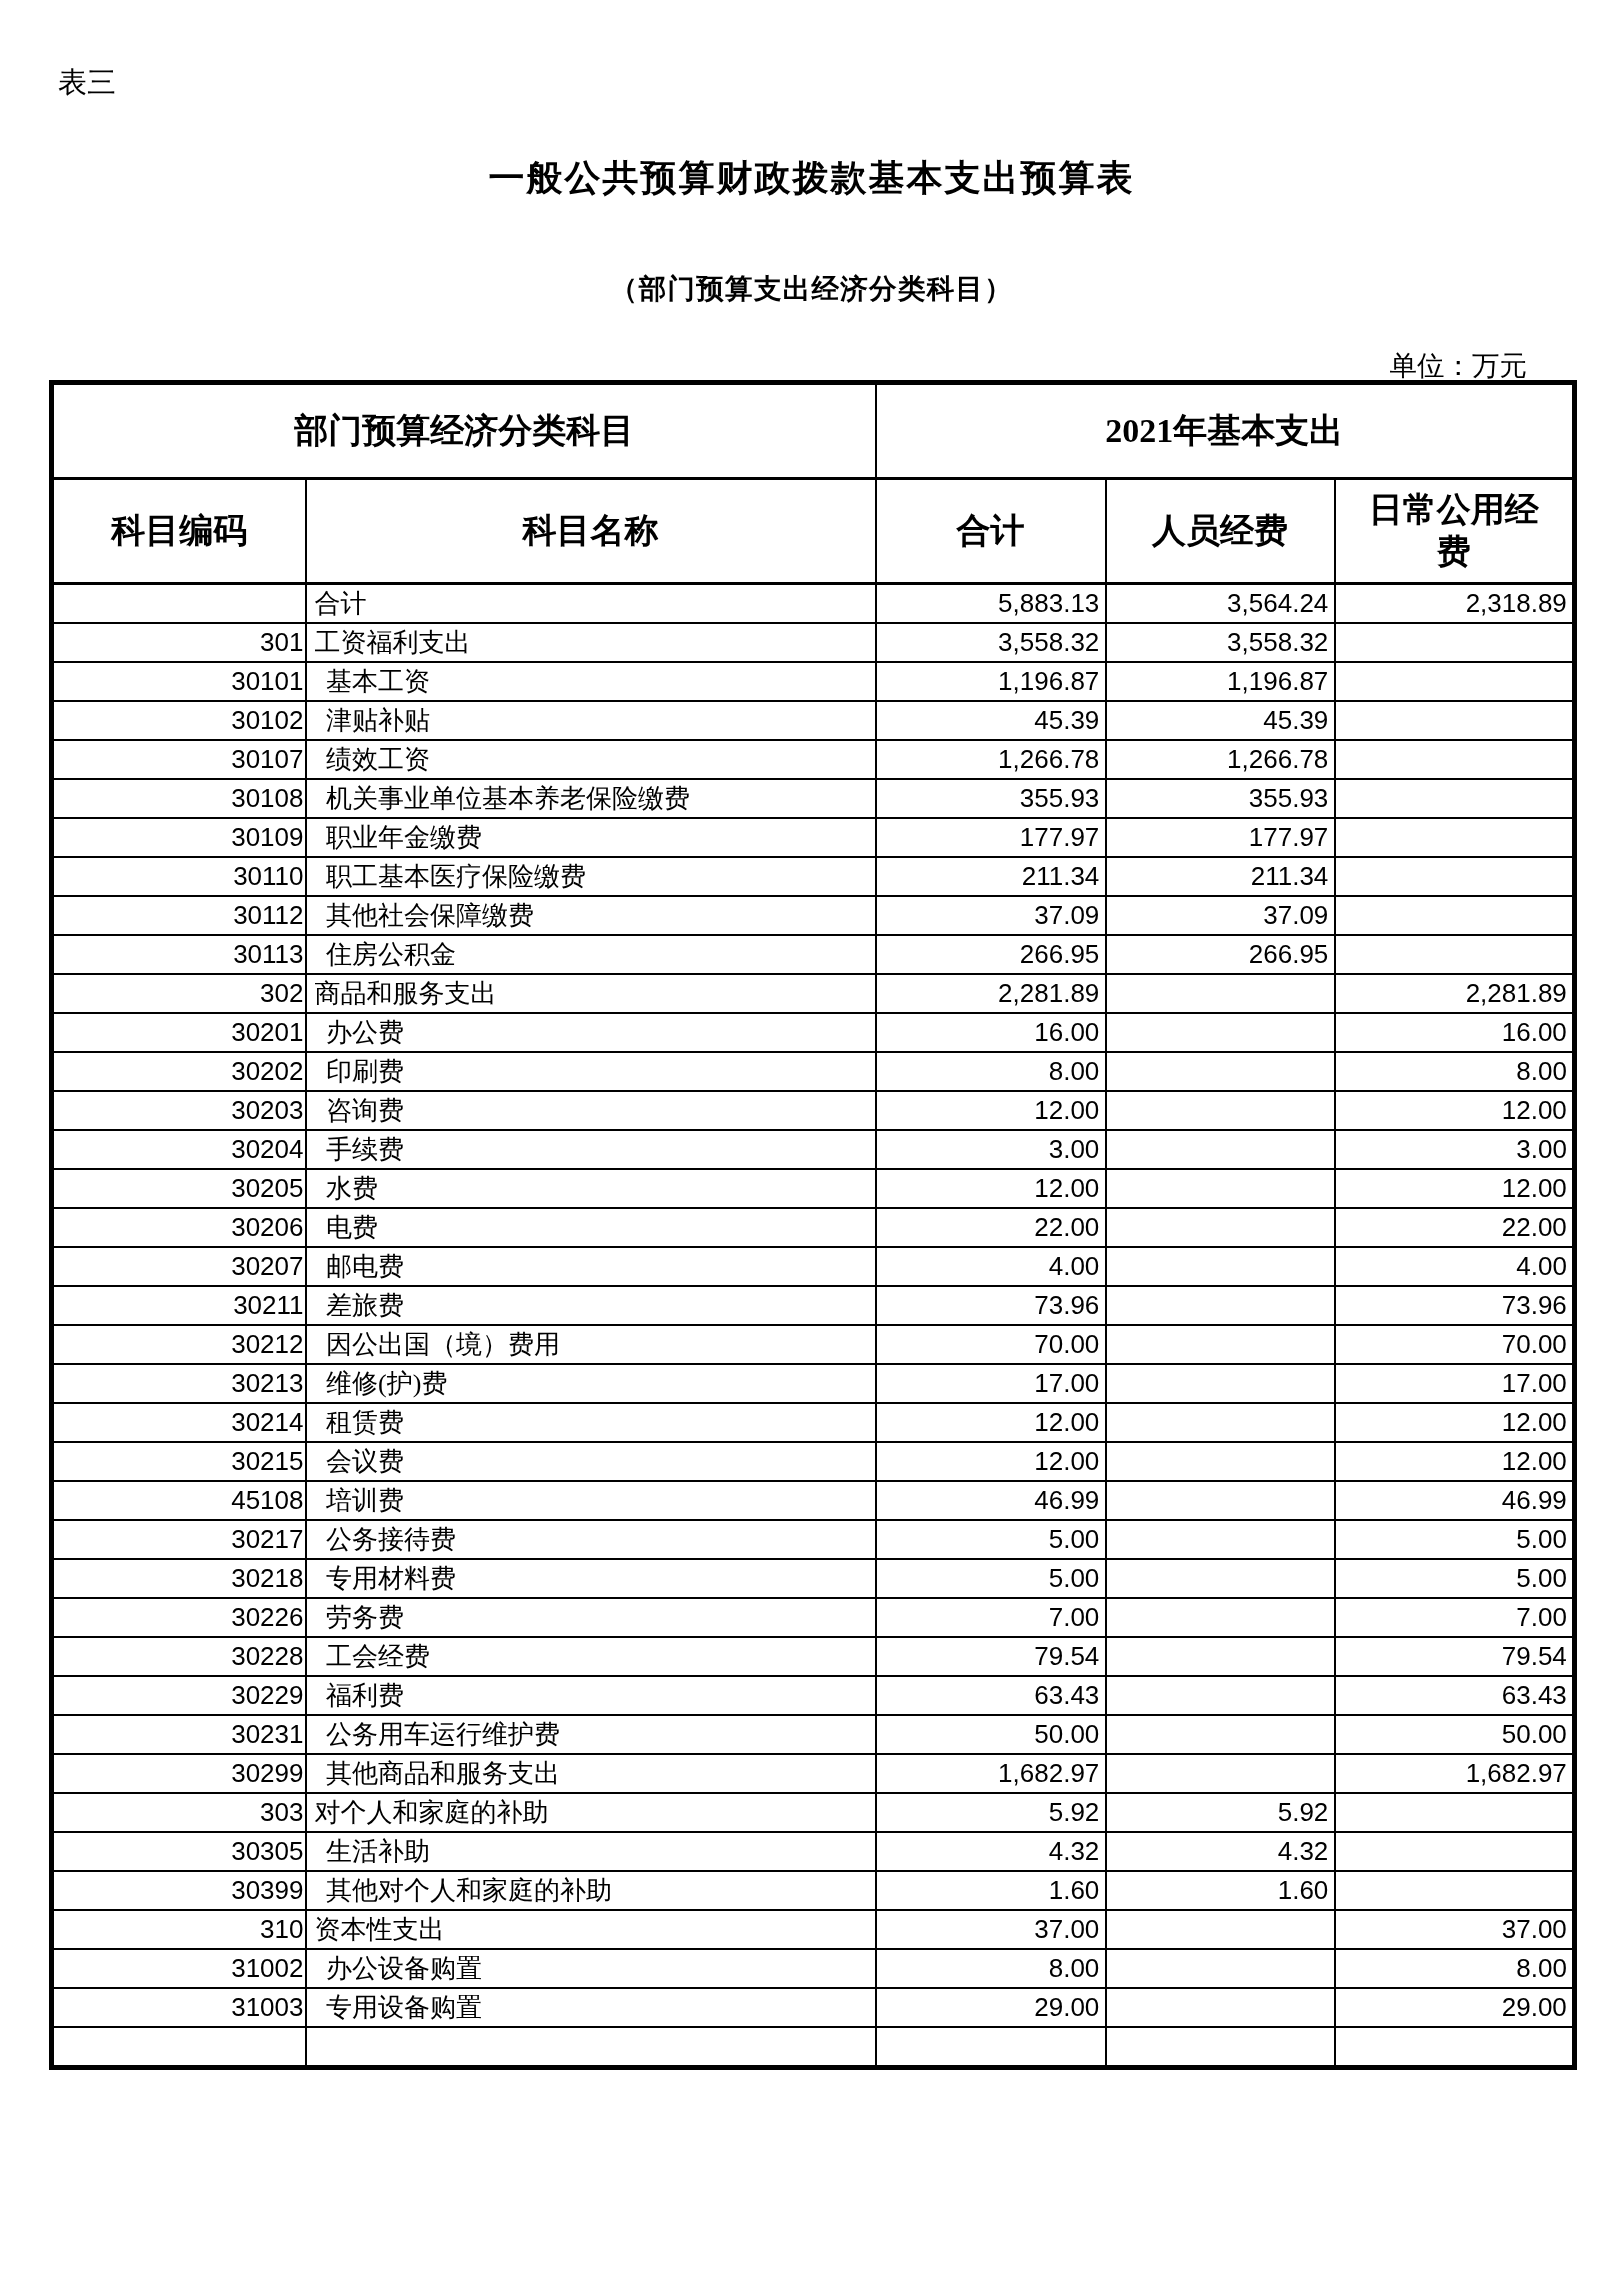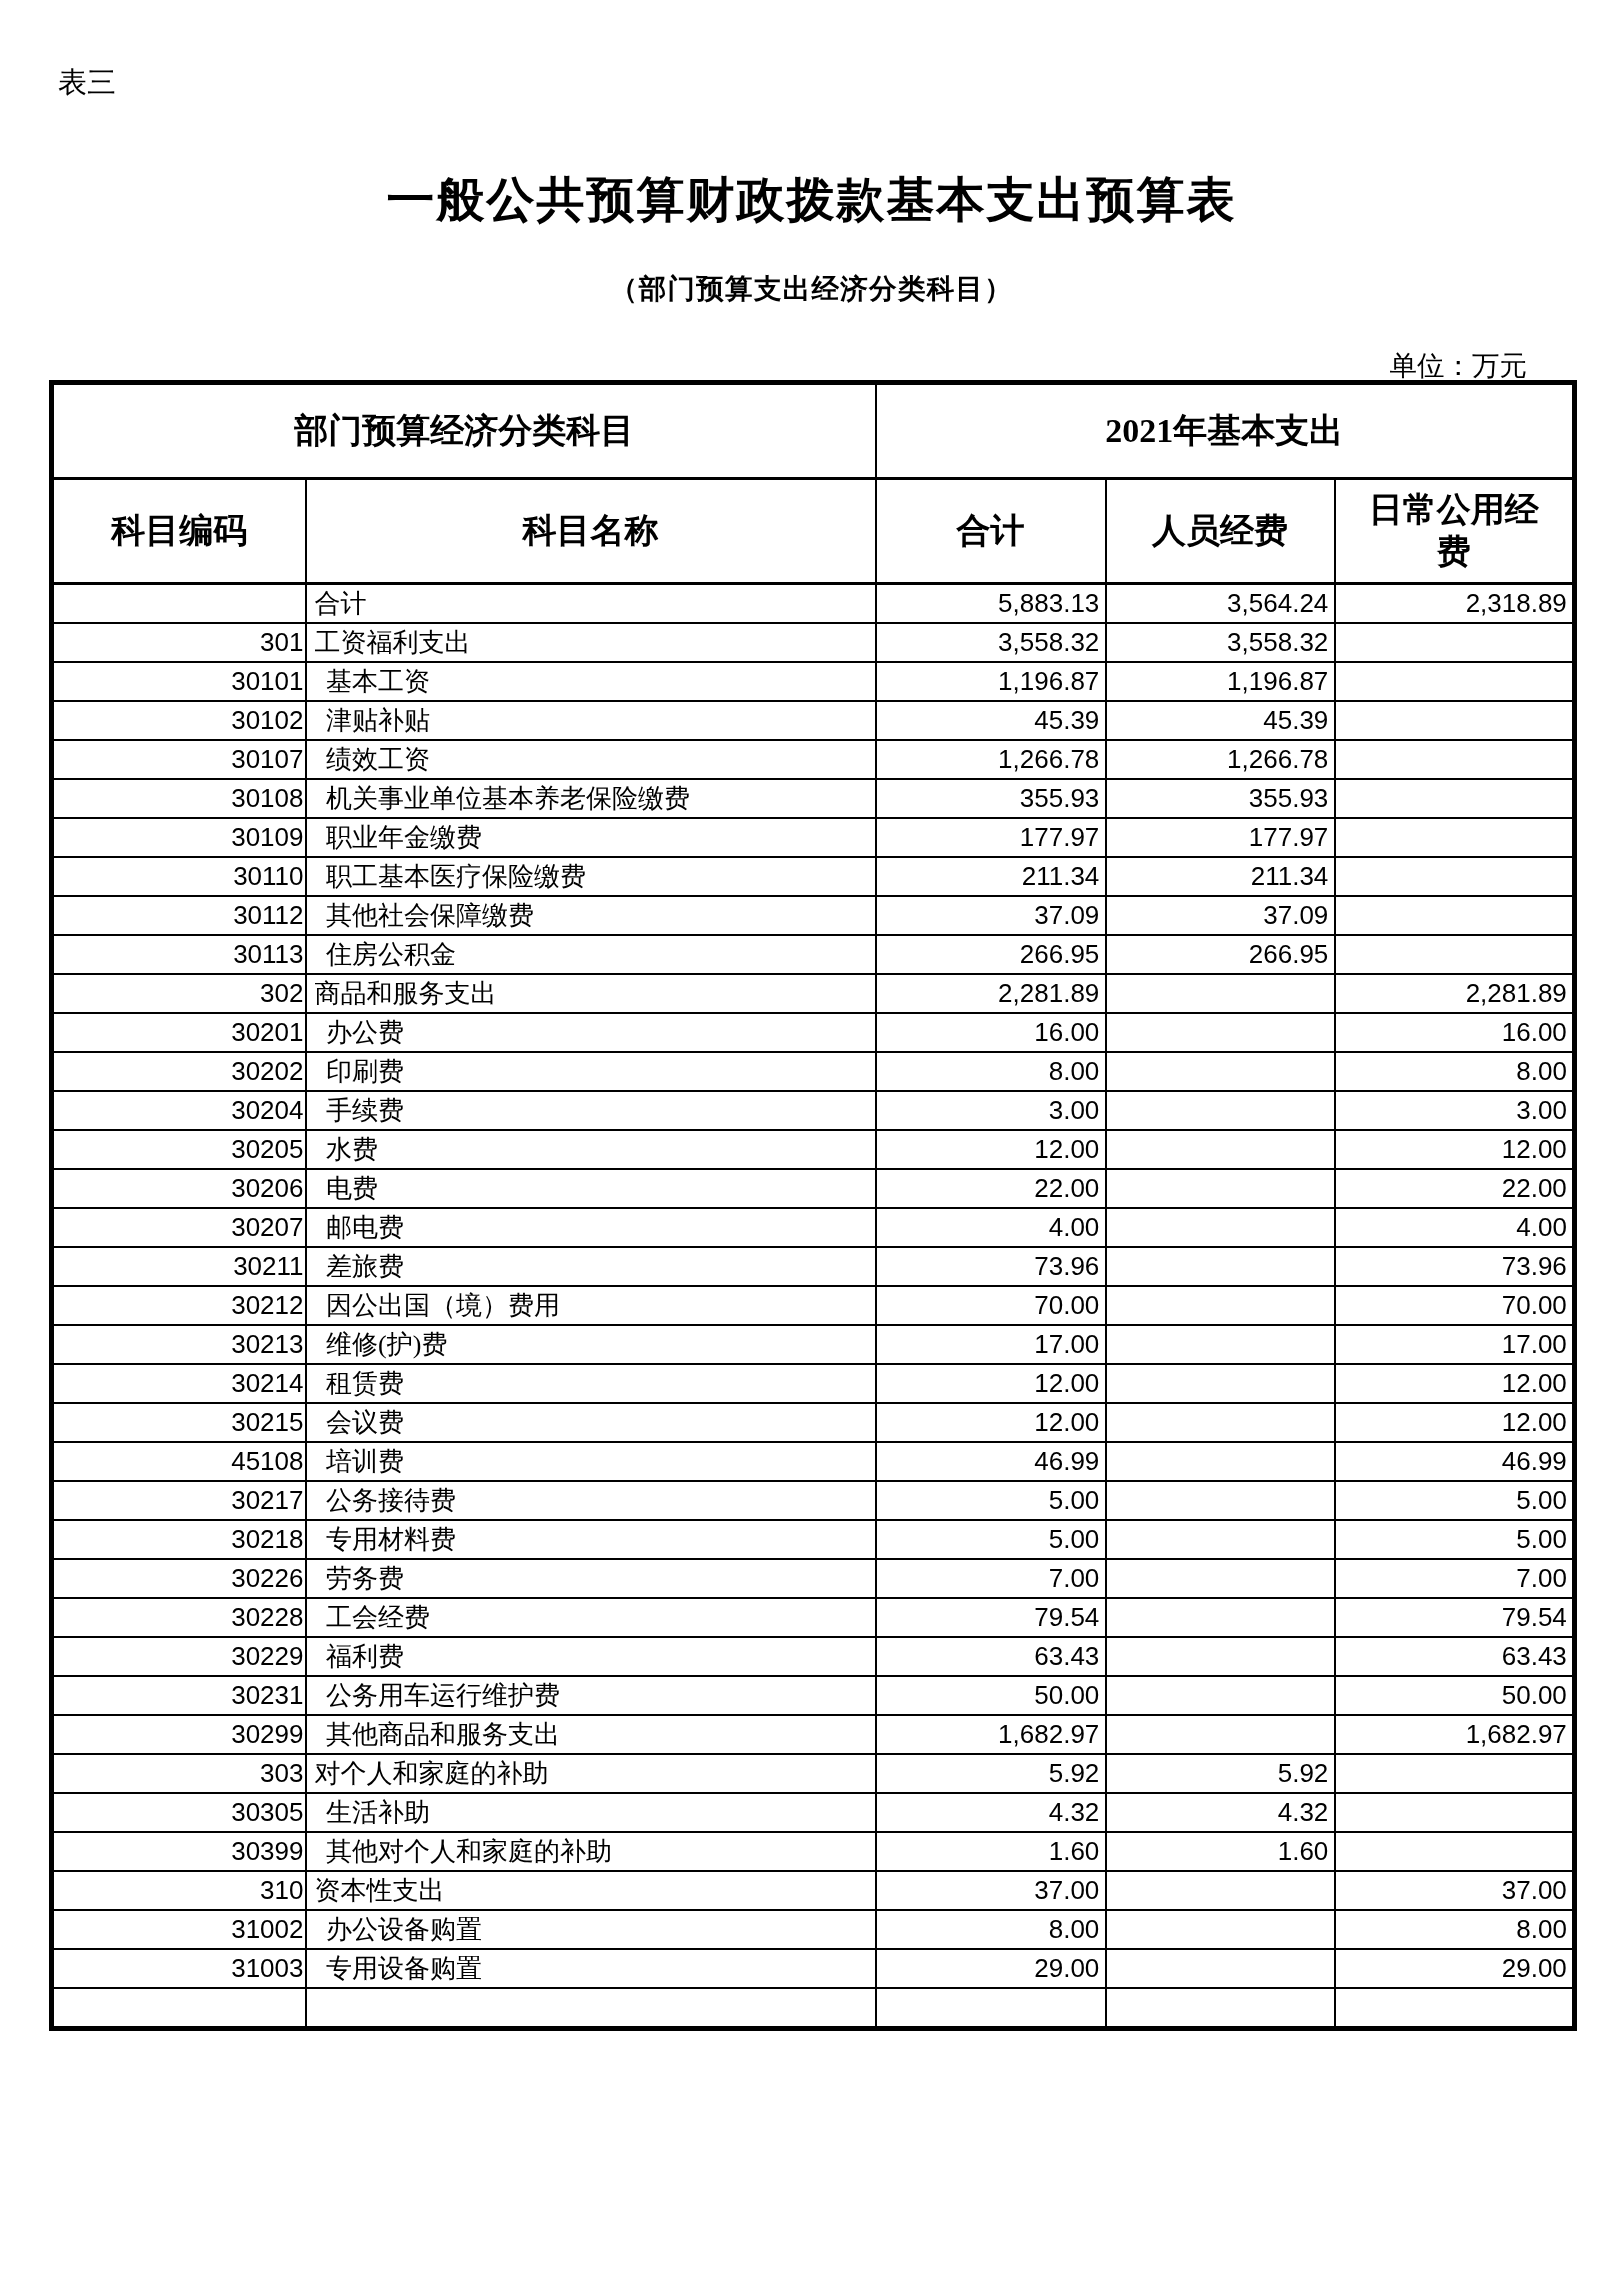--- a/index.html
+++ b/index.html
@@ -15,24 +15,24 @@
   .corner-label {
     position: absolute;
     left: 58px;
     top: 63px;
     font-size: 29px;
     font-family: "Liberation Serif", serif;
   }
   .title {
     position: absolute;
     left: 0;
-    top: 168px;
+    top: 154px;
     width: 100%;
     text-align: center;
-    font-size: 48px;
+    font-size: 36px;
     font-weight: bold;
     letter-spacing: 2px;
     font-family: "Liberation Serif", serif;
   }
   .subtitle {
     position: absolute;
     left: 0;
     top: 271px;
     width: 100%;
     text-align: center;
@@ -214,20 +214,27 @@
           <td class="num">16.00</td>
         </tr>
         <tr class="lv1">
           <td class="code">30202</td>
           <td class="name">印刷费</td>
           <td class="num">8.00</td>
           <td class="num"></td>
           <td class="num">8.00</td>
         </tr>
         <tr class="lv1">
+          <td class="code">30203</td>
+          <td class="name">咨询费</td>
+          <td class="num">12.00</td>
+          <td class="num"></td>
+          <td class="num">12.00</td>
+        </tr>
+        <tr class="lv1">
           <td class="code">30204</td>
           <td class="name">手续费</td>
           <td class="num">3.00</td>
           <td class="num"></td>
           <td class="num">3.00</td>
         </tr>
         <tr class="lv1">
           <td class="code">30205</td>
           <td class="name">水费</td>
           <td class="num">12.00</td>

